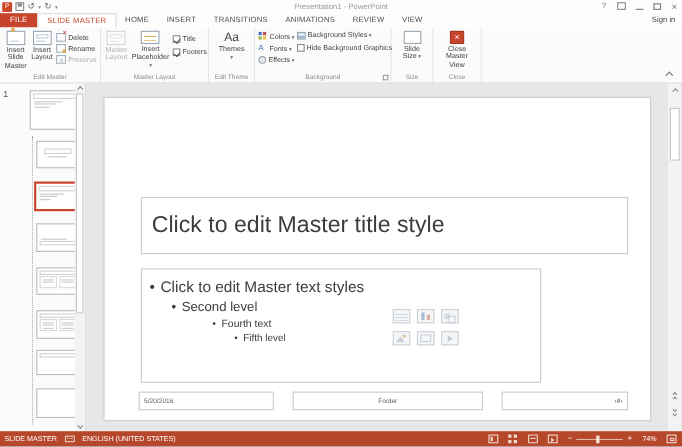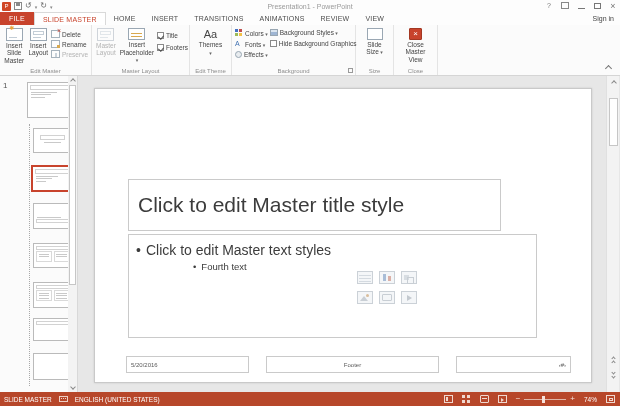--- a/index.html
+++ b/index.html
@@ -102,23 +102,23 @@
   .sarrow{position:absolute;left:1px;width:7px;height:8px;display:flex;align-items:center;justify-content:center}
   .sarrow::before{content:"";width:3px;height:3px;border-right:1px solid #8a8a8a;border-bottom:1px solid #8a8a8a}
   .sarrow.up::before{transform:rotate(-135deg);margin-top:2px}
   .sarrow.down::before{transform:rotate(45deg);margin-bottom:2px}
   .tscroll .up{top:0}.tscroll .down{bottom:0}
 
   
   .slide{position:absolute;left:94px;top:12px;width:498px;height:295px;background:#fff;
          border:1px solid #C9C9C9;box-shadow:0 0 2px rgba(0,0,0,.12)}
   .ph{position:absolute;border:1px solid #CACACA;background:#fff}
-  .ph-title{left:33px;top:90px;width:373px;height:52px;display:flex;align-items:center;padding-left:9px;
+  .ph-title{left:33px;top:90px;width:443px;height:52px;display:flex;align-items:center;padding-left:9px;
             font-size:21px;color:#3C3C3C}
-  .ph-body{left:33px;top:145px;width:409px;height:104px;padding-top:1px}
+  .ph-body{left:33px;top:155px;width:364px;height:104px;padding-top:1px}
   .b{display:flex;align-items:baseline;color:#3C3C3C}
   .b::before{content:"•";margin-right:5px}
   .l1{font-size:14px;margin:6px 0 0 7px}
   .l2{font-size:12px;margin:4px 0 0 27px}
   .l3{font-size:10.5px;margin:3px 0 0 46px}
   .l4{font-size:9.5px;margin:2.5px 0 0 64px}
   .l5{font-size:9px;margin:2.5px 0 0 84px}
   .cicons{position:absolute;left:228px;top:36px;display:grid;grid-template-columns:repeat(3,22px);grid-auto-rows:20px}
   .ci{width:16px;height:13px;border:1px solid #CBD1D7;background:#F4F6F8;position:relative}
   .ci-table::before{content:"";position:absolute;inset:1px;
@@ -401,22 +401,28 @@
 
     <div class="slide">
       <div class="ph ph-title">
         <span>Click to edit Master title style</span>
       </div>
 
       <div class="ph ph-body">
         <div class="b l1">
             <span>Click to edit Master text styles</span>
           </div>
+        <div class="b l2">
+            <span>Second level</span>
+          </div>
         <div class="b l4">
             <span>Fourth text</span>
+          </div>
+        <div class="b l5">
+            <span>Fifth level</span>
           </div>
         <div class="cicons">
           <span class="ci ci-table"></span>
           <span class="ci ci-chart"></span>
           <span class="ci ci-smart"></span>
           <span class="ci ci-pic"></span>
           <span class="ci ci-online"></span>
           <span class="ci ci-video"></span>
         </div>
       </div>

